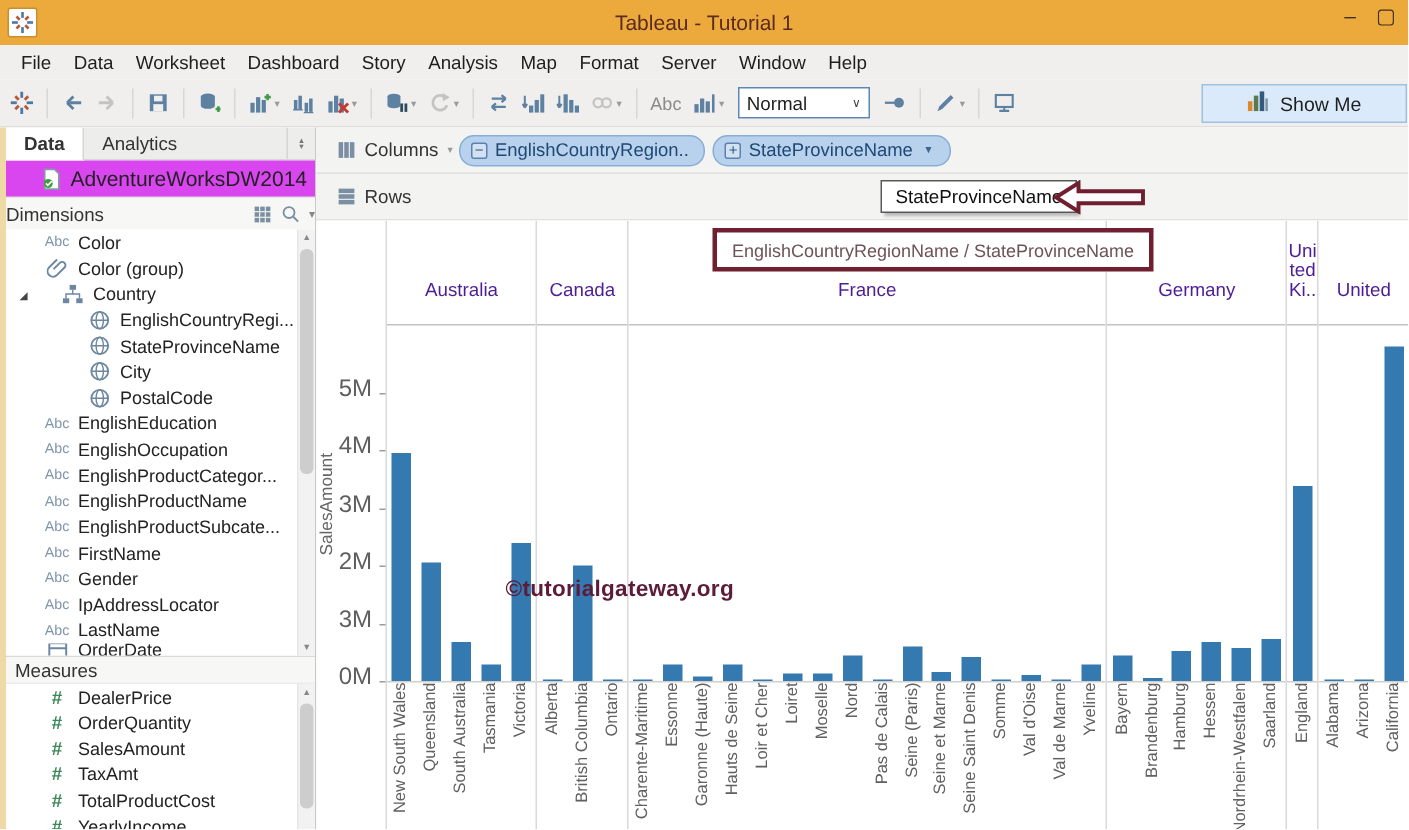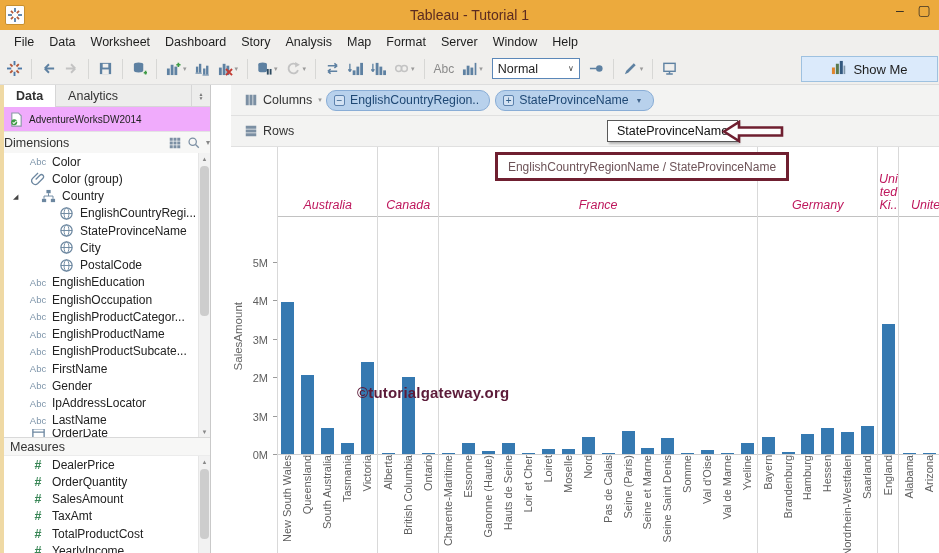--- a/index.html
+++ b/index.html
@@ -42,22 +42,22 @@
   
   .sidebar{width:211px;height:100%;background:#fff;border-left:4px solid #efd9a4;
            border-right:1px solid #c9c9c9;position:relative;overflow:hidden;}
   .sbtabs{height:22px;display:flex;background:#ededec;border-bottom:1px solid #d6d6d6;font-size:12.5px;}
   .sbtab{display:flex;align-items:center;padding:0 12px;color:#333;}
   .sbtab.active{background:#fff;font-weight:bold;border-right:1px solid #d6d6d6;margin-bottom:-1px;}
   .sbtab.inactive{background:#ededec;border-right:1px solid #d6d6d6;flex:1;}
   .tab-pin{display:flex;flex-direction:column;align-items:center;justify-content:center;
            width:18px;color:#777;}
   .tab-pin span{font-size:5px;line-height:4px;}
-  .dsrow{height:25px;display:flex;align-items:center;gap:5px;padding-left:4px;
-         border-bottom:1px solid #e3e3e3;font-size:10px;color:#222;background:#f0abfc;}
+  .dsrow{height:25px;display:flex;align-items:center;gap:5px;padding-left:22px;
+         border-bottom:1px solid #e3e3e3;font-size:14px;color:#222;background:#d946ef;}
   .secthead{height:21px;display:flex;align-items:center;padding:0 0;font-size:12.5px;color:#333;
             background:#f7f7f6;}
   .secthead .sh-sp{flex:1;}
   .shicon{color:#7b8fa3;display:flex;align-items:center;margin-left:6px;}
   .shcaret{font-size:8px;color:#888;margin-left:6px;}
   .dlist{position:relative;background:#fff;}
   .drow{display:flex;align-items:center;height:17.25px;padding-left:26px;gap:6px;
         font-size:12px;color:#222;white-space:nowrap;}
   .drow.indent{padding-left:54px;}
   .drow.country{padding-left:36px;position:relative;}
@@ -66,21 +66,21 @@
   .ficon .abclbl{font-size:9.5px;color:#7e95aa;}
   .ficon .numlbl{font-size:12.5px;font-weight:bold;color:#3a8757;}
   .cliprow{height:8px;overflow:hidden;}
   .mhead{height:19px;display:flex;align-items:center;padding-left:6px;font-size:12.5px;color:#333;
          background:#f7f7f6;border-top:1px solid #d9d9d9;border-bottom:1px solid #ececec;}
   .vscroll{position:absolute;right:0;width:12px;background:#f2f2f2;border-left:1px solid #e6e6e6;}
   .varrow{position:absolute;left:0;width:11px;height:11px;font-size:6px;color:#888;
           display:flex;align-items:center;justify-content:center;}
   .vthumb{position:absolute;left:1px;width:9px;background:#cdcdcd;border-radius:4px;}
   
-  .content{flex:1;position:relative;background:#fff;margin-left:20px;}
+  .content{flex:1;position:relative;background:#fff;}
   .shelf{position:absolute;left:0;width:728px;height:31px;background:#f3f3f2;
          border-bottom:1px solid #e0e0e0;display:flex;align-items:center;}
   .shelf.cols{top:0;} .shelf.rows{top:31px;}
   .shelf-label{width:92px;display:flex;align-items:center;gap:6px;padding-left:8px;
                font-size:12.5px;color:#333;}
   .shelf-caret{font-size:7px;color:#999;}
   .pillzone{flex:1;height:100%;display:flex;align-items:center;gap:5px;padding-left:3px;position:relative;}
   .pill{height:21px;border-radius:10px;display:flex;align-items:center;gap:5px;
         font-size:12.3px;padding:0 10px 0 7px;}
   .pill.blue{background:#b8d1ec;border:1px solid #89add6;color:#1f4874;}
@@ -97,27 +97,27 @@
   .annotation{position:absolute;left:264px;top:5px;width:294px;height:29px;border:3px solid #6f1f30;
               background:#fff;display:flex;align-items:center;justify-content:center;
               font-size:12px;color:#6d5358;z-index:6;}
   .watermark{position:absolute;left:126px;top:237px;z-index:5;font-size:15px;font-weight:bold;
              color:#5c1b39;letter-spacing:0.2px;}
   .chart-grid{position:absolute;left:0;top:0;width:728px;height:406px;display:flex;}
   .yaxis{width:46px;flex:none;display:flex;flex-direction:column;position:relative;}
   .yhead{height:70px;} .yplot{height:238px;position:relative;} 
   .ylabel-wrap{position:absolute;left:1px;top:0;bottom:0;display:flex;align-items:center;}
   .ylabel{writing-mode:vertical-rl;transform:rotate(180deg);font-size:11.5px;color:#666;}
-  .ytick-label{position:absolute;right:9px;font-size:11px;color:#5e5e5e;}
+  .ytick-label{position:absolute;right:9px;font-size:16px;color:#5e5e5e;}
   .ytick-mark{position:absolute;right:0;width:4px;height:1px;background:#9b9b9b;}
   .sections{flex:1;display:flex;}
   .sec{display:flex;flex-direction:column;border-left:1px solid #d9d9d9;flex-basis:0;min-width:0;}
   .sec-h{height:70px;display:flex;align-items:flex-end;justify-content:center;
-         border-bottom:1px solid #c2c2c2;padding-bottom:4px;font-size:12.5px;color:#be185d;
-         overflow:hidden;text-align:center;word-break:break-all;line-height:13px;font-style:italic;}
+         border-bottom:1px solid #c2c2c2;padding-bottom:16px;font-size:12.5px;color:#4c1d95;
+         overflow:hidden;text-align:center;word-break:break-all;line-height:13px;}
   .sec-p{height:238px;display:flex;align-items:flex-end;border-bottom:1px solid #cfcfcf;}
   .bcell{flex:1;display:flex;align-items:flex-end;justify-content:center;height:100%;}
   .bar{width:13px;background:#3579b1;}
   .sec-l{height:98px;display:flex;overflow:hidden;}
   .lcell{flex:1;display:flex;justify-content:center;align-items:flex-start;overflow:hidden;min-width:0;}
   .xlabel{writing-mode:vertical-rl;transform:rotate(180deg);white-space:nowrap;
           font-size:11px;color:#606060;padding-top:3px;line-height:13px;}
 </style>
 </head>
 <body>

